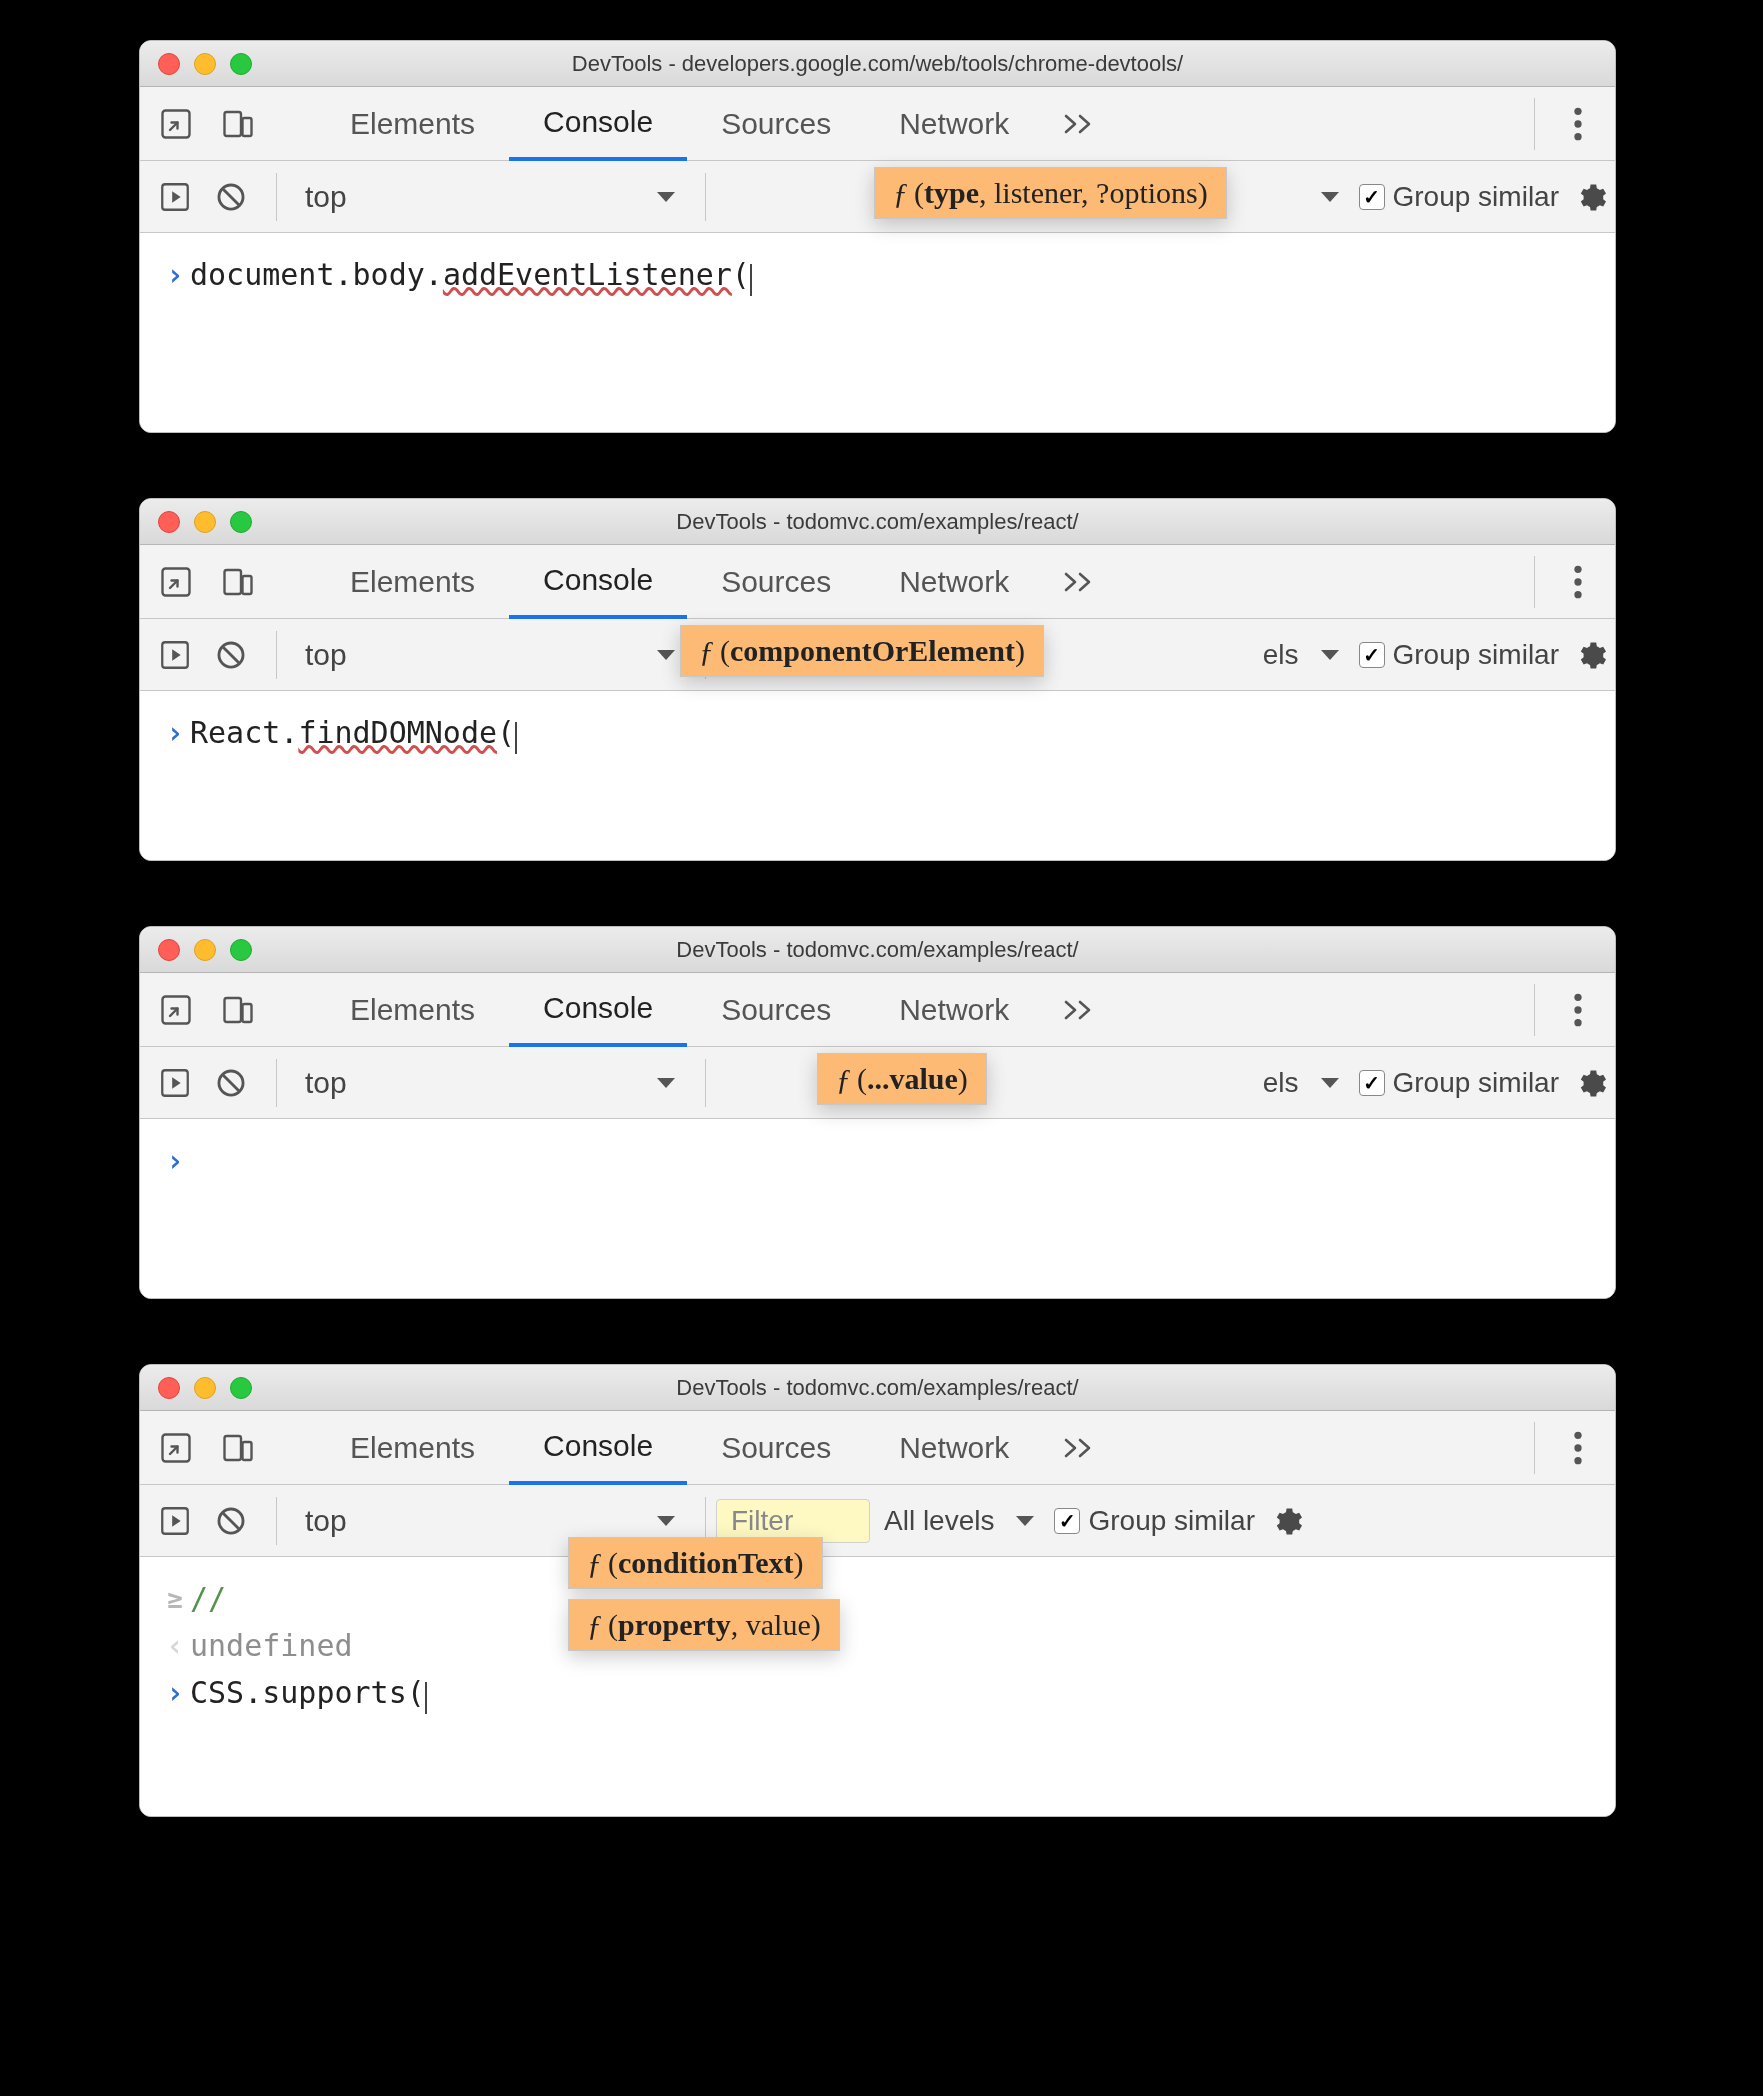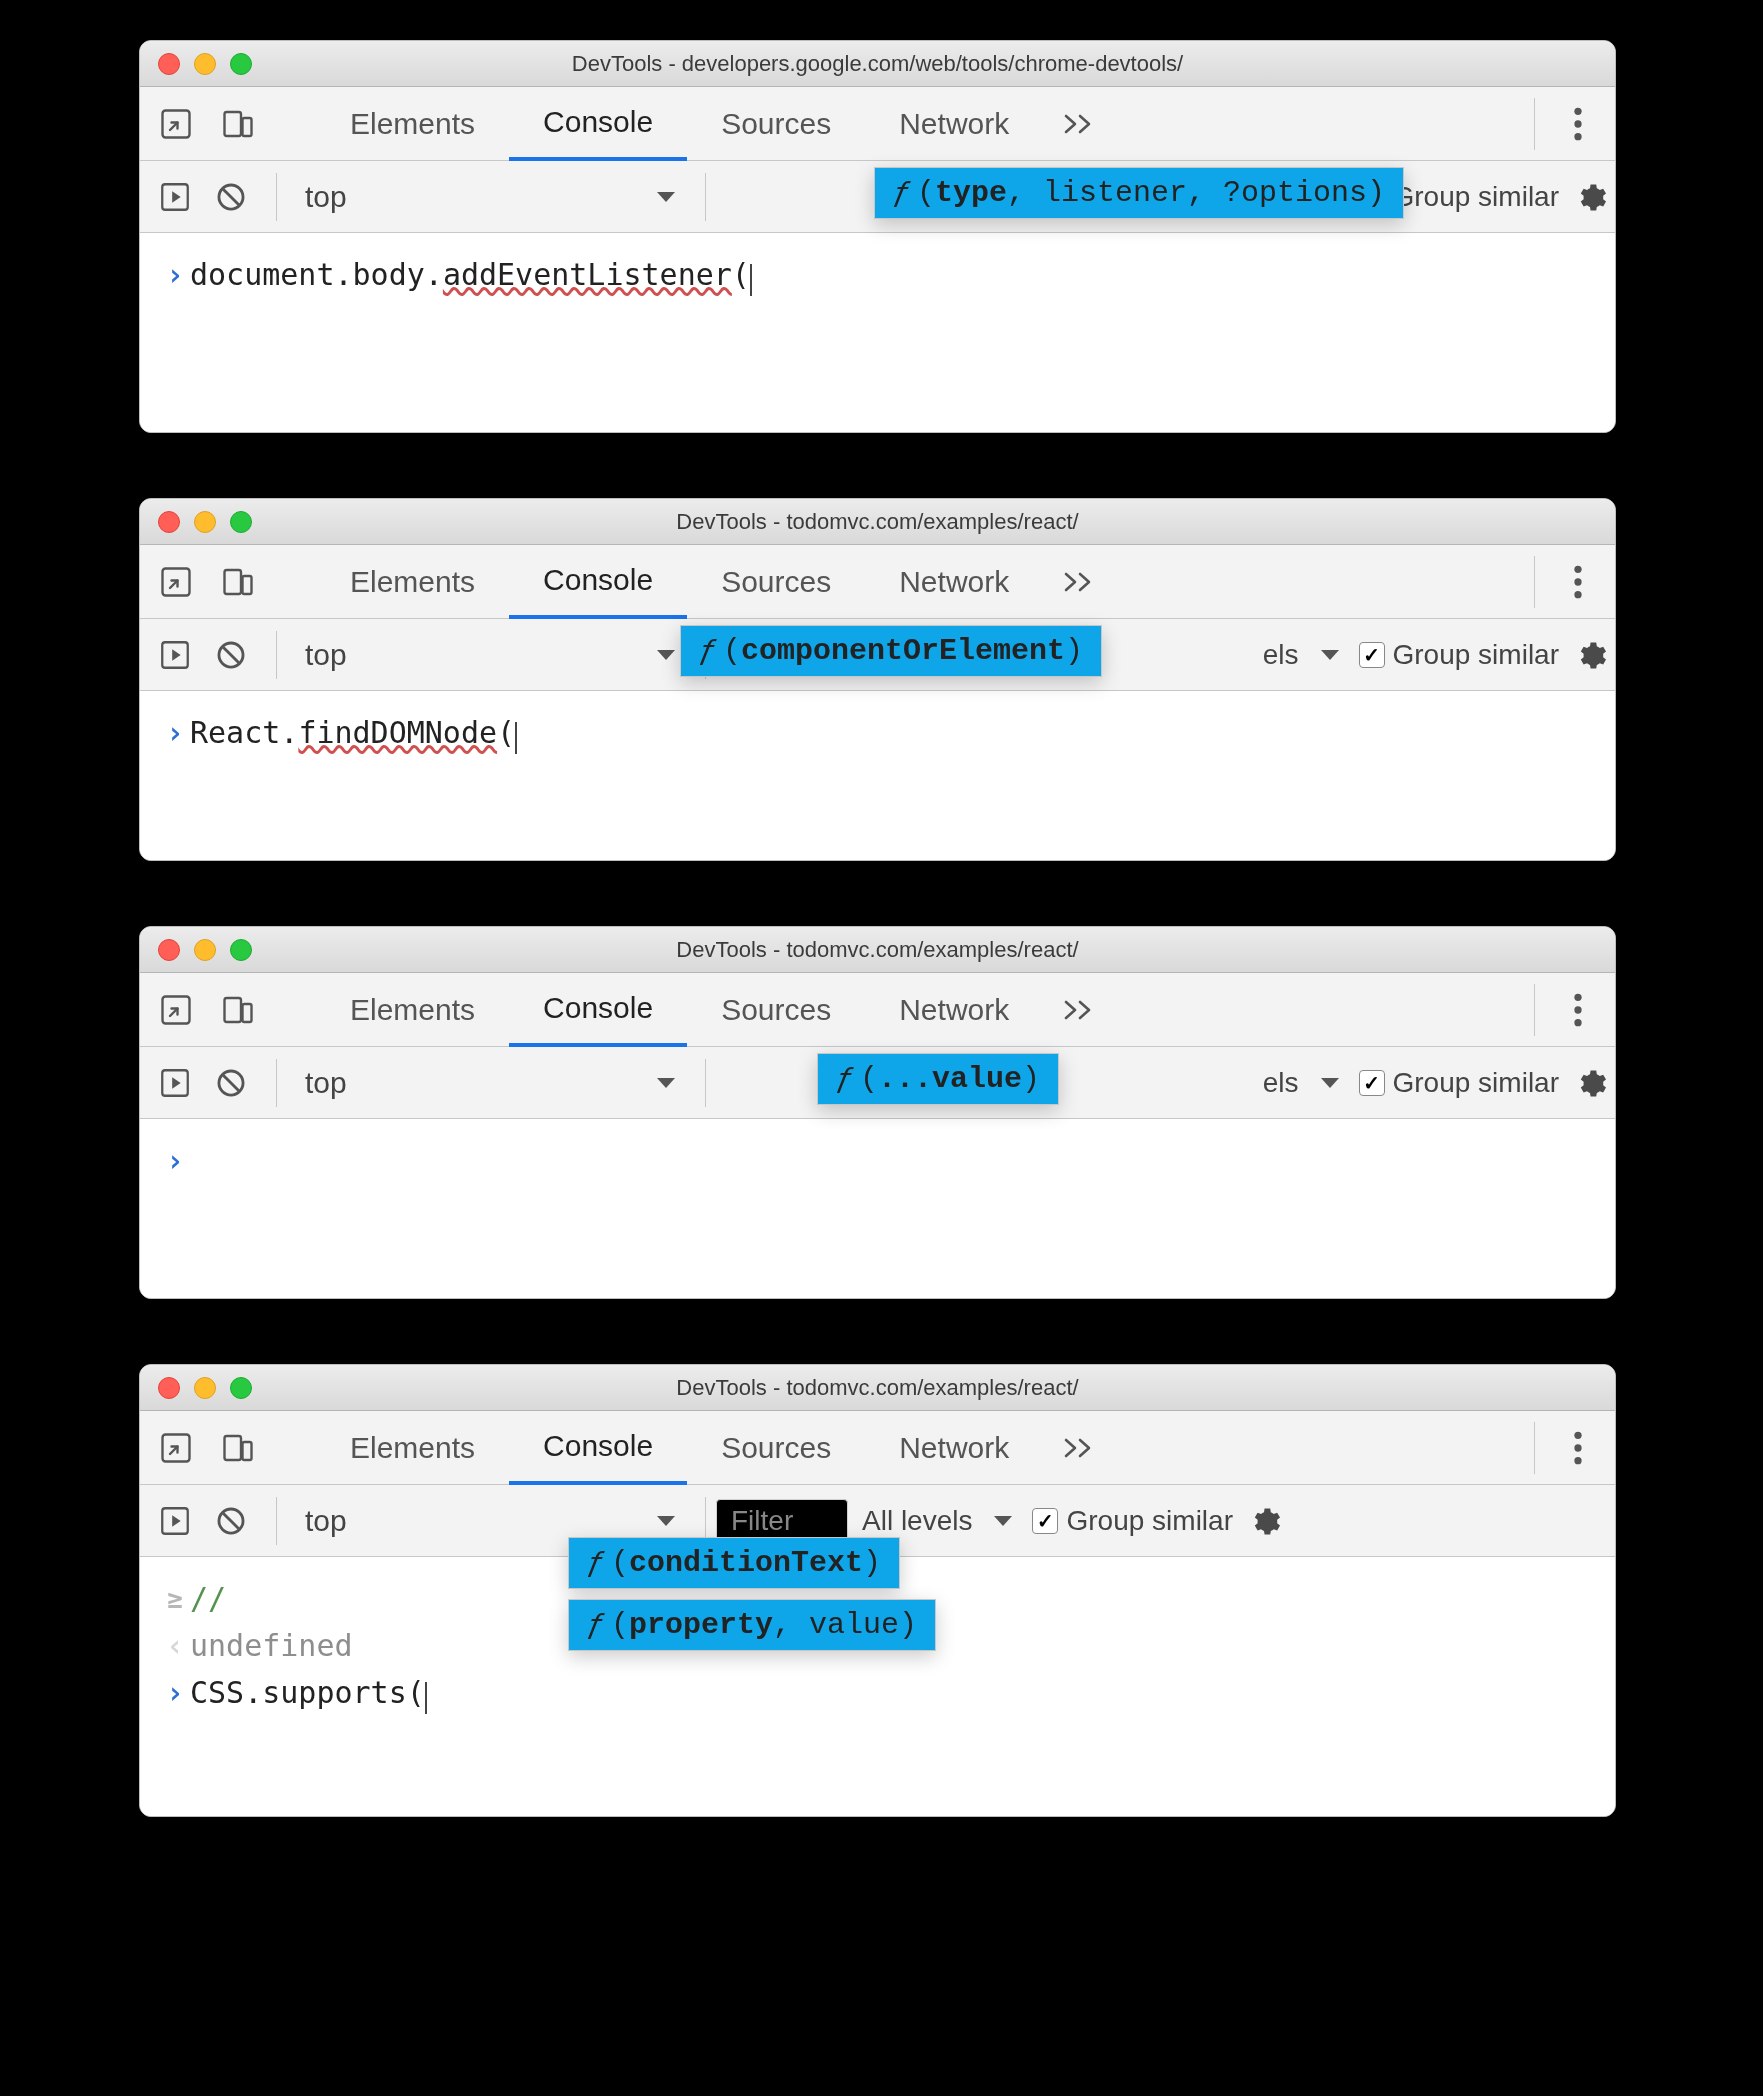--- a/index.html
+++ b/index.html
@@ -52,22 +52,22 @@
   }
   .fbicons { display:flex; gap:22px; align-items:center; margin-right:18px;}
   .vline { width:1px; height:48px; background:#c7c7c7; margin:0 10px;}
   .ctxsel {
     display:flex; align-items:center; justify-content:space-between;
     width: 408px; height:52px; padding: 0 18px;
     font-size:30px; color:#444;
   }
   .filterin {
     height:44px; font-size:28px; color:#888; padding:0 14px;
-    border:1px solid #d0d0d0; border-radius:4px; background:#000000;
-    width: 132px; display:flex; align-items:center;
+    border:1px solid #d0d0d0; border-radius:4px; background:#fef9c3;
+    width: 154px; display:flex; align-items:center;
   }
   .levels { font-size:28px; color:#444; display:flex; align-items:center; gap:20px; margin-left:14px;}
   .chk { width:26px; height:26px; border:1px solid #888; border-radius:4px;
          display:inline-flex; align-items:center; justify-content:center;
          background:#fff; margin: 0 8px 0 18px; font-size:20px; font-weight:bold;}
   .gsim { font-size:28px; color:#444; }
 
   
   .body { min-height: 149px; background:#fff; padding: 18px 0 30px; position:relative;}
   .row { display:flex; align-items:center; padding: 6px 20px; font-family: Menlo, Consolas, monospace; font-size:30px; color:#222;}
@@ -76,23 +76,23 @@
   .prompt.grey { color:#b7b7b7;}
   .code {}
   .str { color:#c41a16;}
   .comment { color:#55924f;}
   .undef { color:#8e8e8e;}
   .caret { display:inline-block; width:2px; height:32px; background:#444; vertical-align:middle; transform:translateY(3px);}
   .typo { text-decoration: underline wavy #d05050; text-decoration-skip-ink:none;}
 
   
   .sig {
-    position:absolute; background:#0ea5e9;
+    position:absolute; background:#fdba74;
     border:1px solid #c7c7c7; box-shadow: 0 6px 20px rgba(0,0,0,.2);
-    font-family: Liberation Mono, monospace; font-size:30px;
+    font-family: Liberation Serif, serif; font-size:30px;
     padding: 8px 18px; color:#222; white-space:nowrap; z-index:10;
   }
   .sig .fn { font-style:italic; margin-right:6px;}
   .sig .b { font-weight:bold;}
 
   
   svg { display:block; }
   .iconbtn { cursor:pointer; }
 </style>
 </head>

